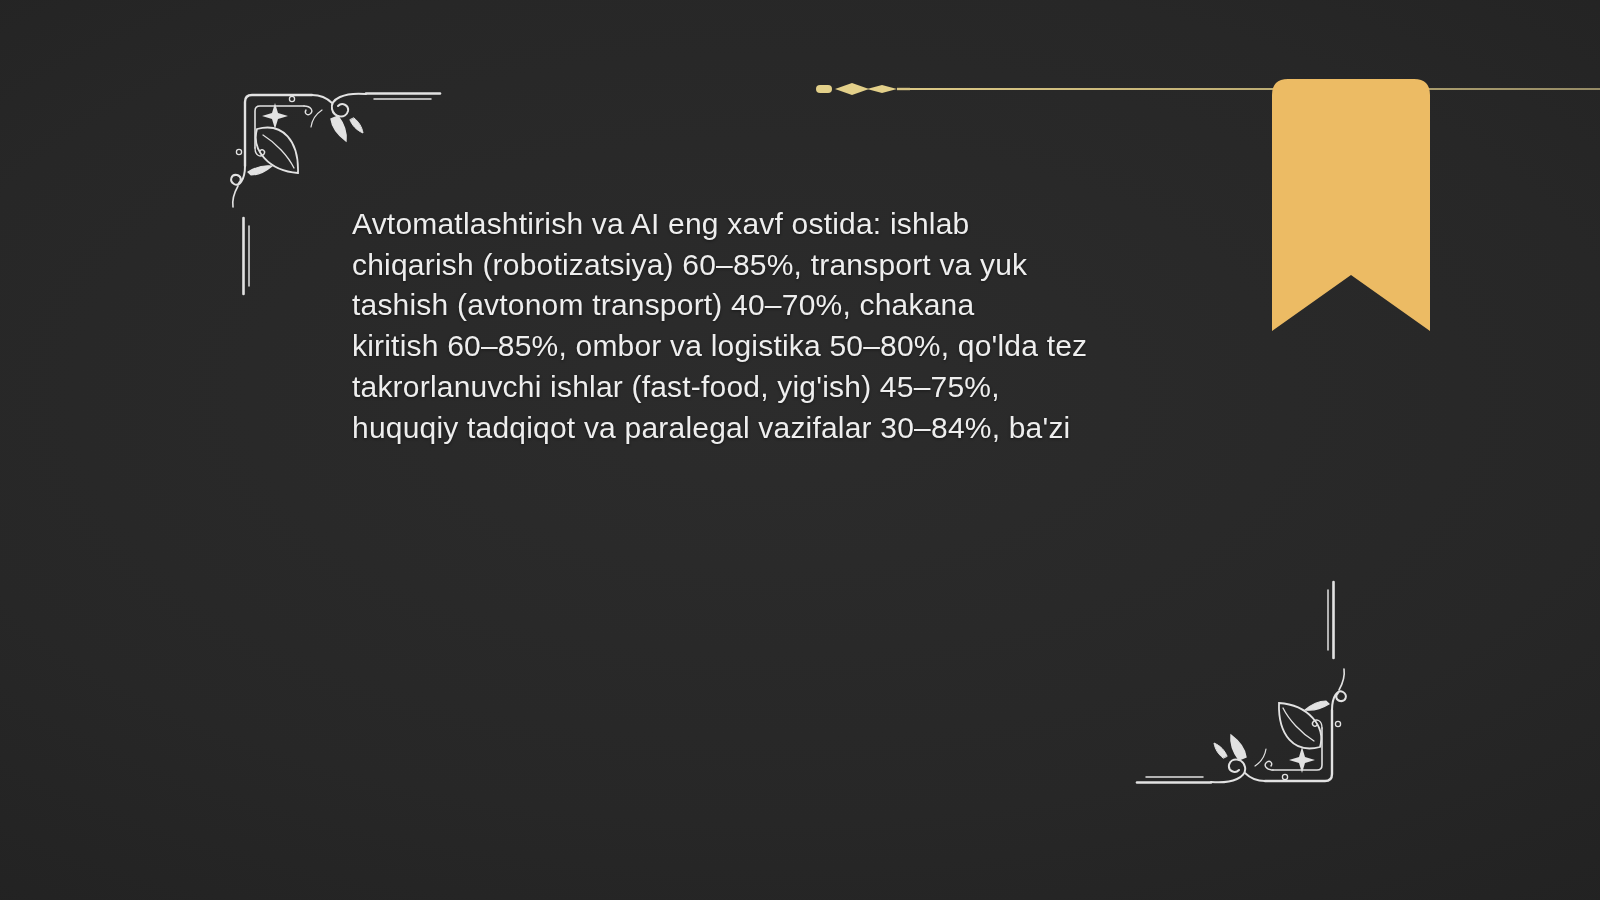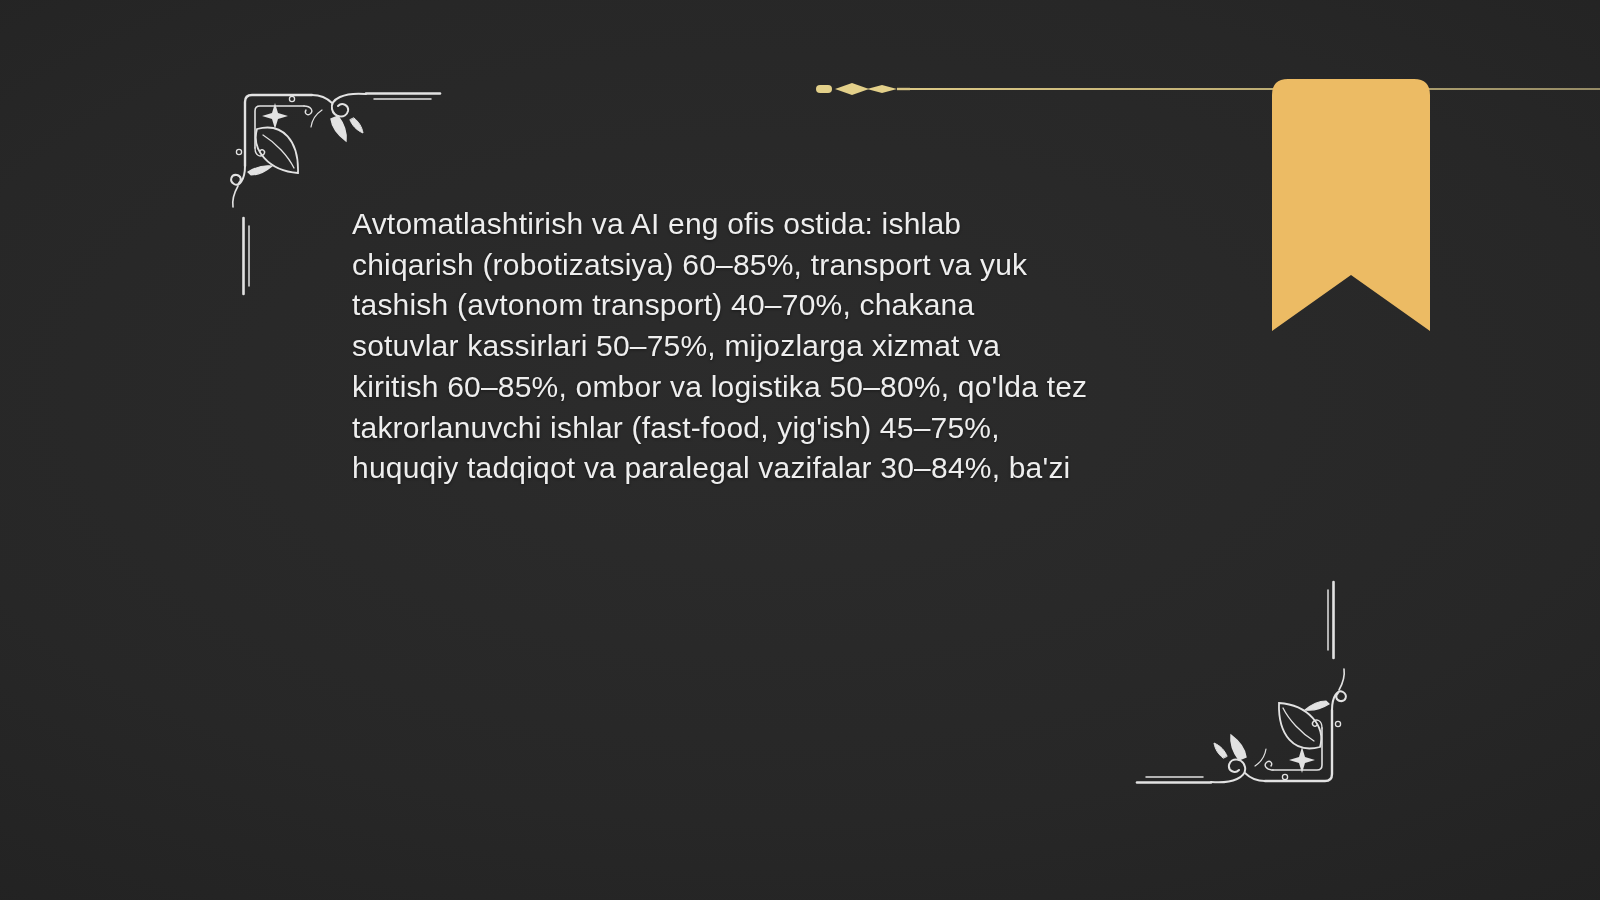--- a/index.html
+++ b/index.html
@@ -68,22 +68,21 @@
       <polygon points="53,8 68,4 83,8 68,12"></polygon>
     </g>
     <path d="M83 8 H 96" stroke="#d8c584" stroke-width="2.4" fill="none"></path>
   </svg>
 
   <svg class="abs bookmark" viewBox="0 0 158 253" xmlns="http://www.w3.org/2000/svg">
     <path d="M16 0 H142 Q158 0 158 16 V252 L79 196 L0 252 V16 Q0 0 16 0 Z" fill="#ecbb64"></path>
   </svg>
 
   <div class="abs text-block">
-    <div class="text-line">Avtomatlashtirish va AI eng ofis ostida: ishlab</div>
+    <div class="text-line">Avtomatlashtirish va AI eng xavf ostida: ishlab</div>
     <div class="text-line">chiqarish (robotizatsiya) 60–85%, transport va yuk</div>
     <div class="text-line">tashish (avtonom transport) 40–70%, chakana</div>
-    <div class="text-line">sotuvlar kassirlari 50–75%, mijozlarga xizmat va</div>
     <div class="text-line">kiritish 60–85%, ombor va logistika 50–80%, qo'lda tez</div>
     <div class="text-line">takrorlanuvchi ishlar (fast-food, yig'ish) 45–75%,</div>
     <div class="text-line">huquqiy tadqiqot va paralegal vazifalar 30–84%, ba'zi</div>
   </div>
 
 </div>
 
 </body></html>

